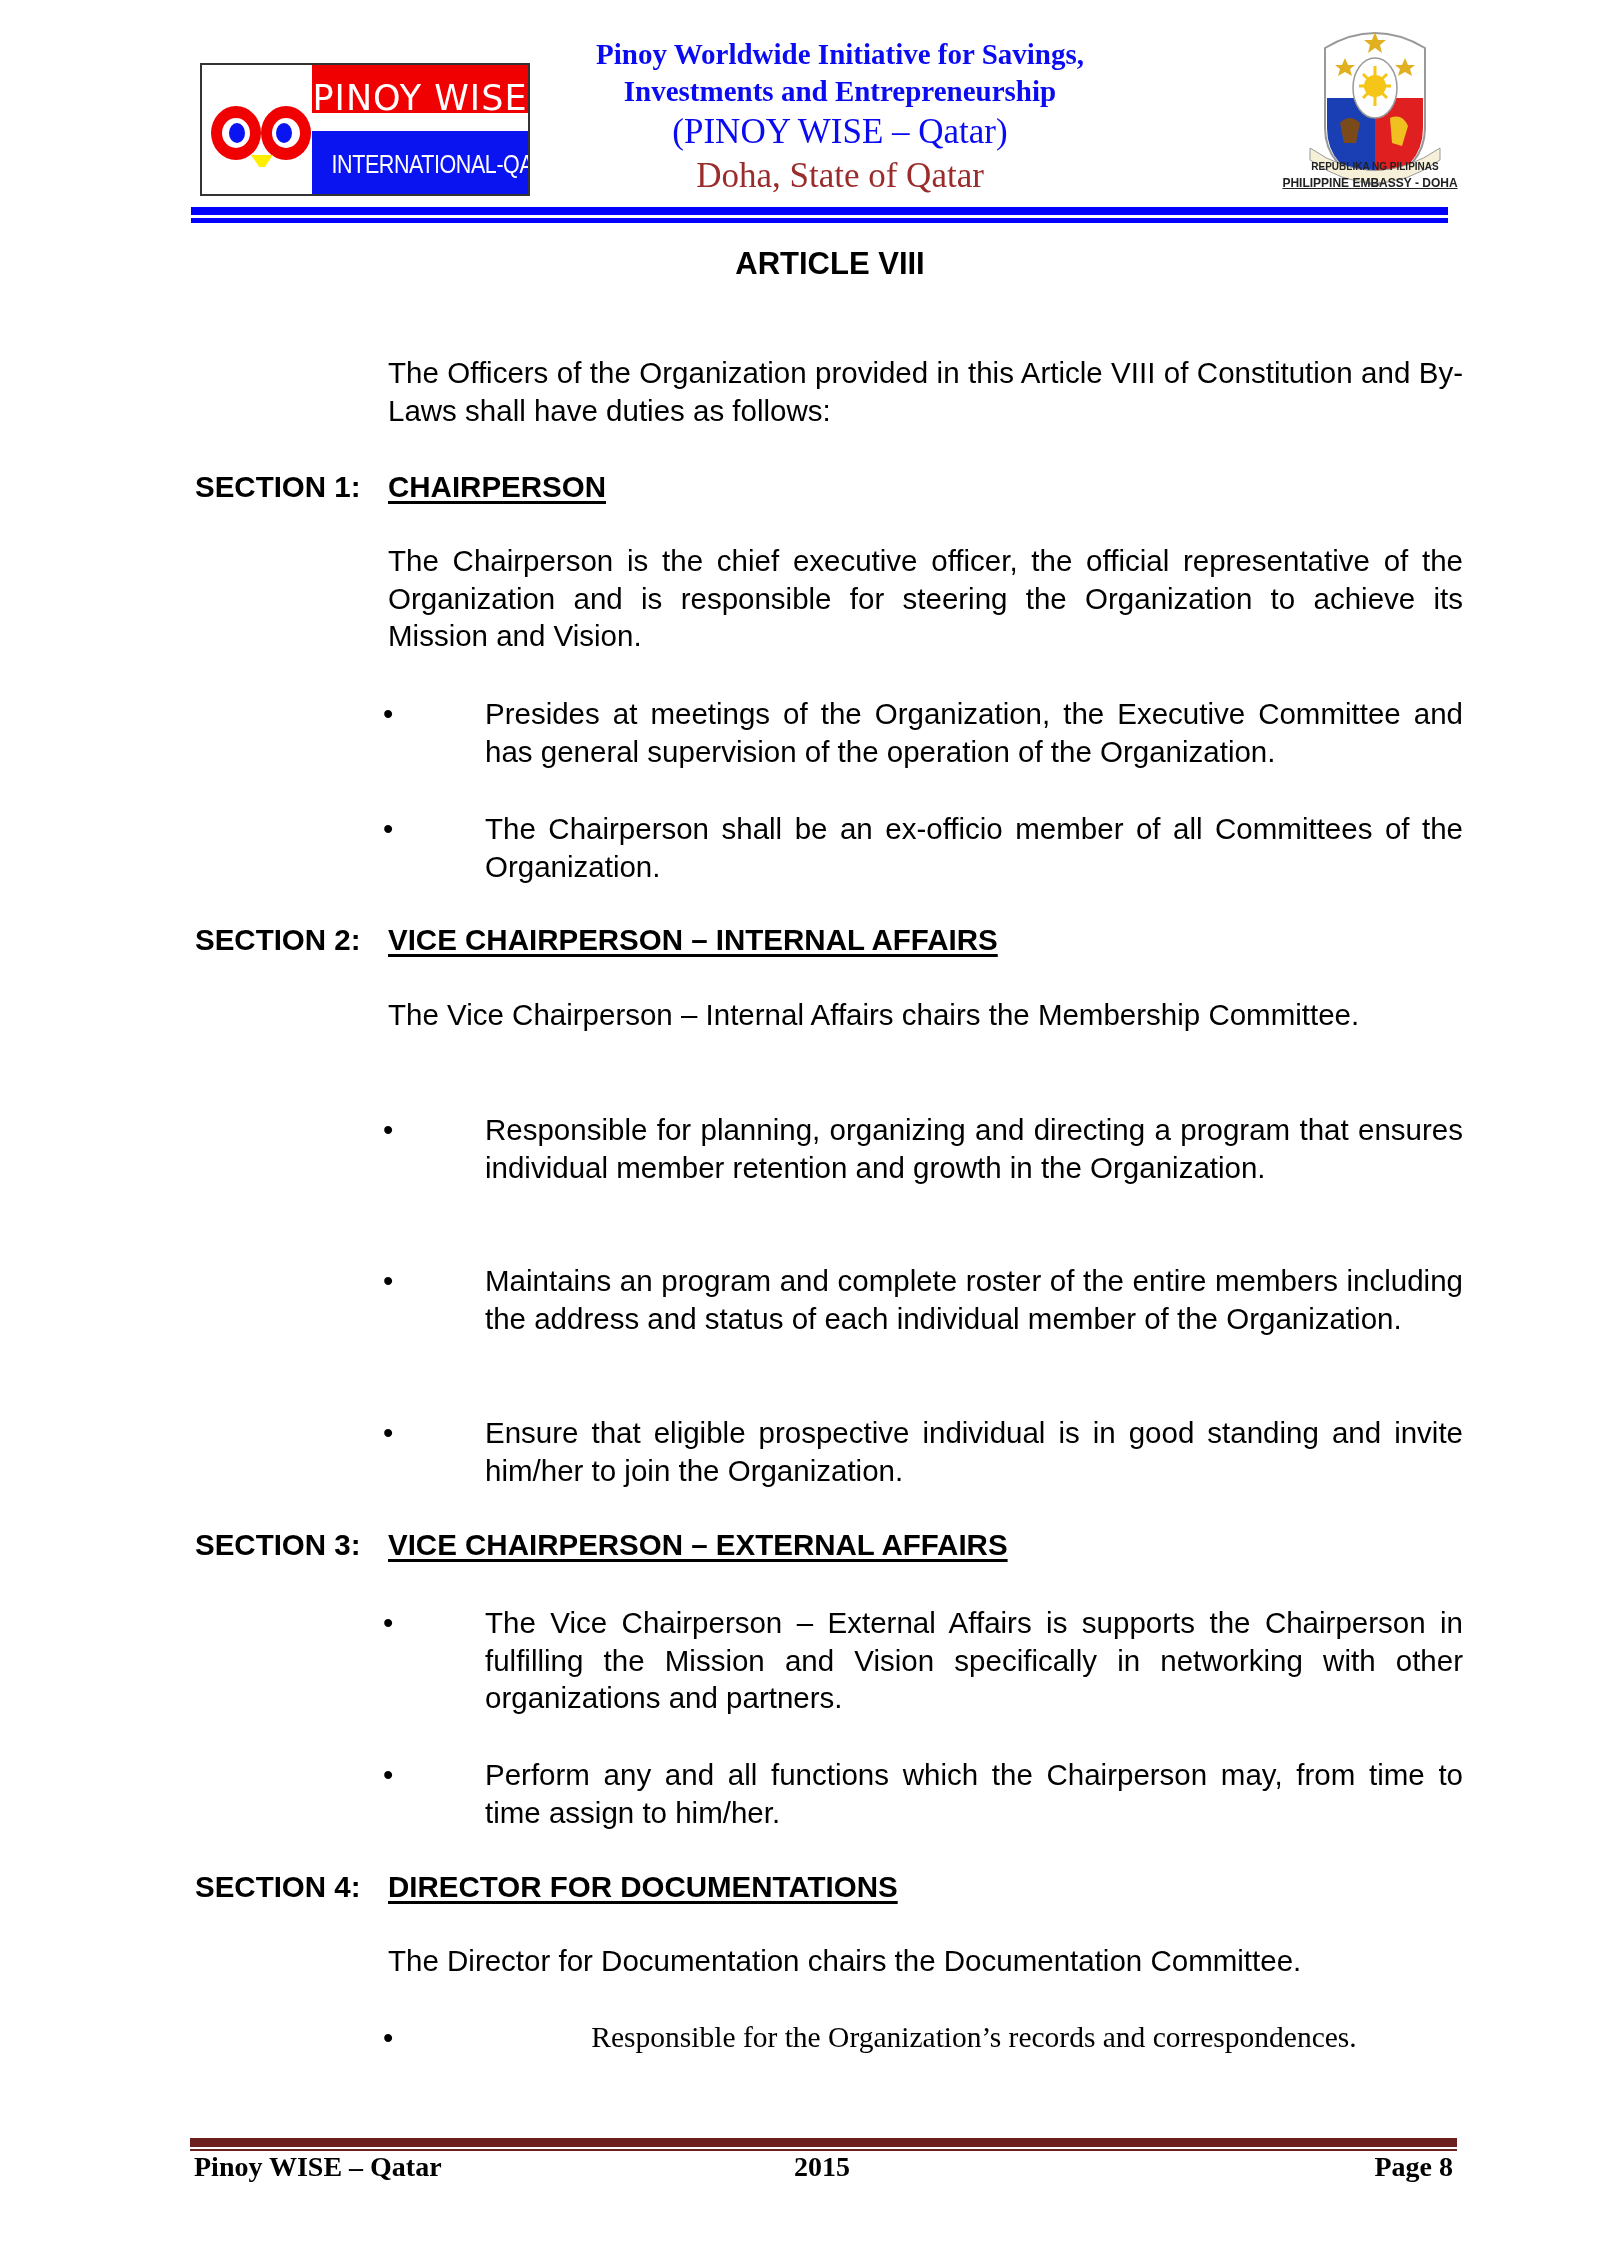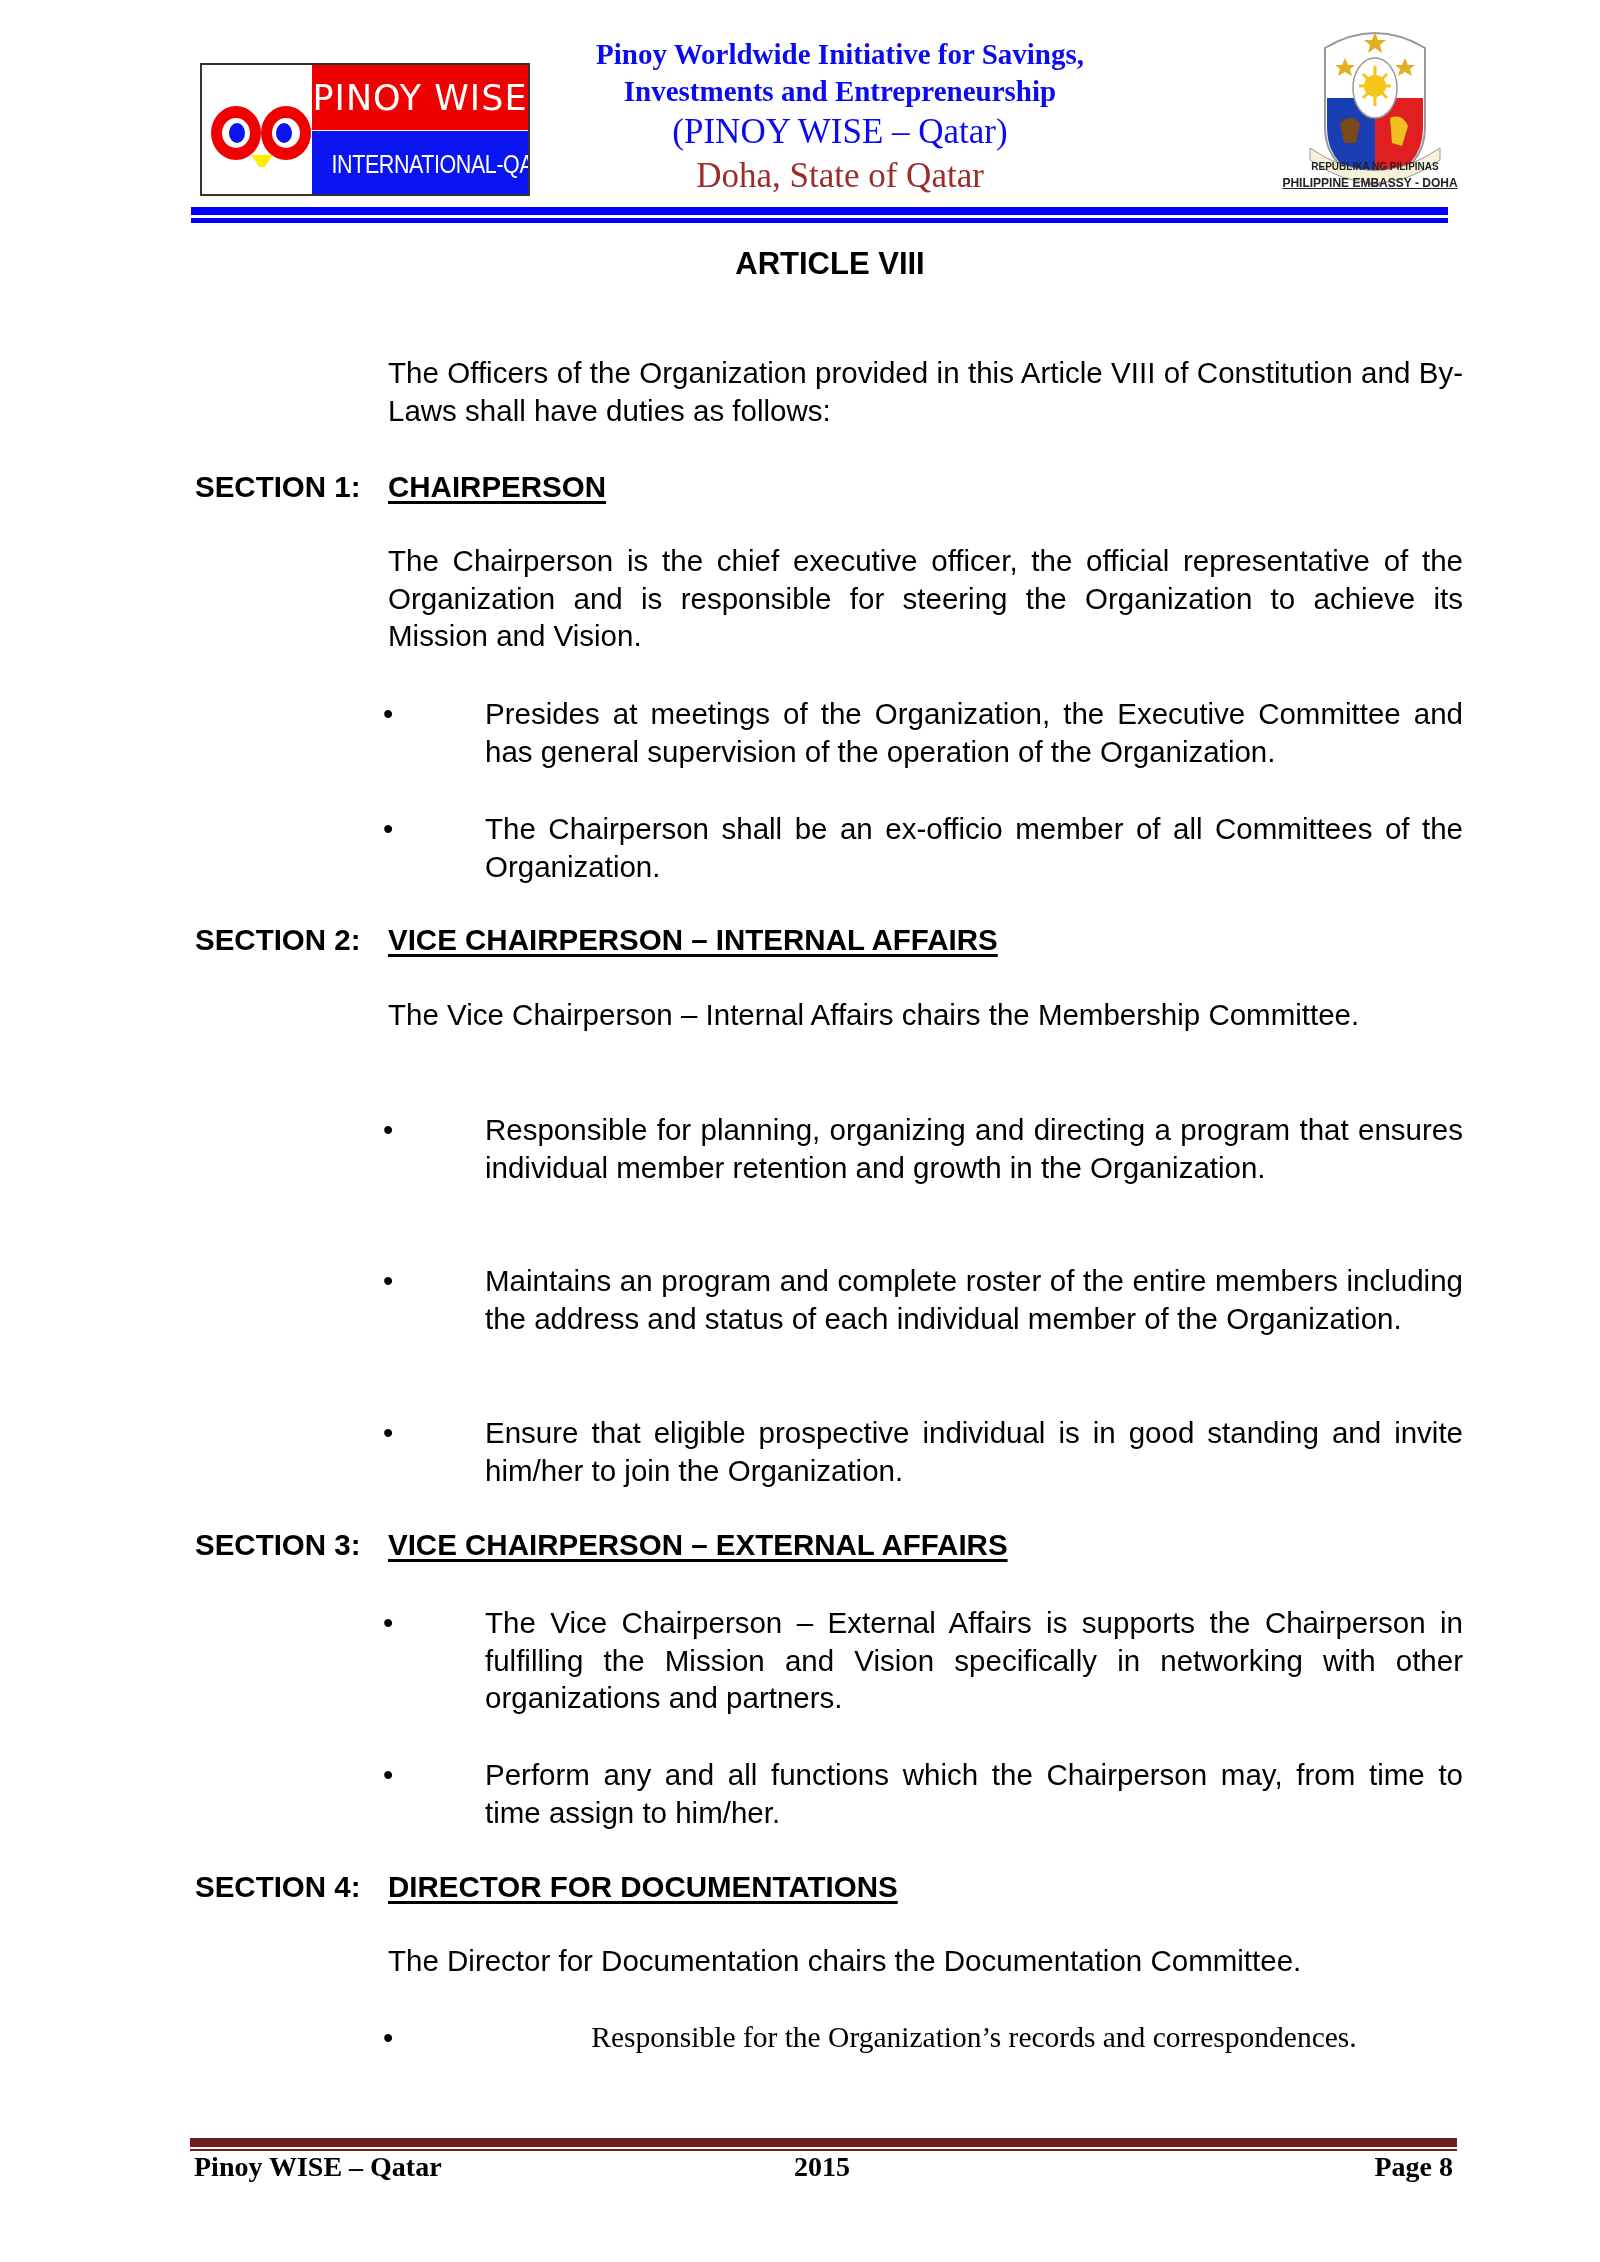--- a/index.html
+++ b/index.html
@@ -2,21 +2,21 @@
 <html><head>
 <meta charset="utf-8">
 <style>
   html, body { margin: 0; padding: 0; background: #ffffff; }
   body { width: 1600px; height: 2262px; position: relative; overflow: hidden; font-family: "Liberation Sans", sans-serif; color: #000; }
   .abs { position: absolute; }
 
   
   .logo-box { left: 200px; top: 63px; width: 330px; height: 133px; border: 2px solid #333; background: #fff; box-sizing: border-box; overflow: hidden; }
   .logo-owl { position: absolute; left: 8px; top: 38px; width: 102px; height: 64px; }
-  .logo-red { position: absolute; left: 110px; top: 0; right: 0; height: 65px; background: #f00000; color: #fff; font-size: 35px; letter-spacing: 1px; text-align: center; line-height: 66px; font-family: "DejaVu Sans", sans-serif; }
+  .logo-red { position: absolute; left: 110px; top: 0; right: 0; height: 48px; background: #f00000; color: #fff; font-size: 35px; letter-spacing: 1px; text-align: center; line-height: 66px; font-family: "DejaVu Sans", sans-serif; }
   .logo-blue { position: absolute; left: 110px; top: 66px; right: 0; bottom: 0; background: #0a14f0; color: #fff; font-size: 25px; text-align: center; line-height: 66px; font-family: "Liberation Sans", sans-serif; letter-spacing: -0.5px; transform-origin: center; }
   .logo-blue span { display: inline-block; transform: scaleX(0.86); white-space: nowrap; }
 
   .org-title { left: 540px; top: 28px; width: 600px; text-align: center; font-family: "Liberation Serif", serif; font-weight: bold; margin-top: 8px; }
   .org-title .l1, .org-title .l2 { color: #0b0bf2; font-size: 29px; line-height: 37px; }
   .org-title .l3 { color: #0b0bf2; font-size: 35px; line-height: 44px; font-weight: normal; }
   .org-title .l4 { color: #9b2c2c; font-size: 35px; line-height: 44px; font-weight: normal; }
 
   .seal { left: 1290px; top: 18px; width: 170px; height: 180px; }
   .seal-caption { left: 1270px; top: 176px; width: 200px; text-align: center; font-size: 12px; font-weight: bold; color: #222; font-family: "Liberation Sans", sans-serif; text-decoration: underline; }

